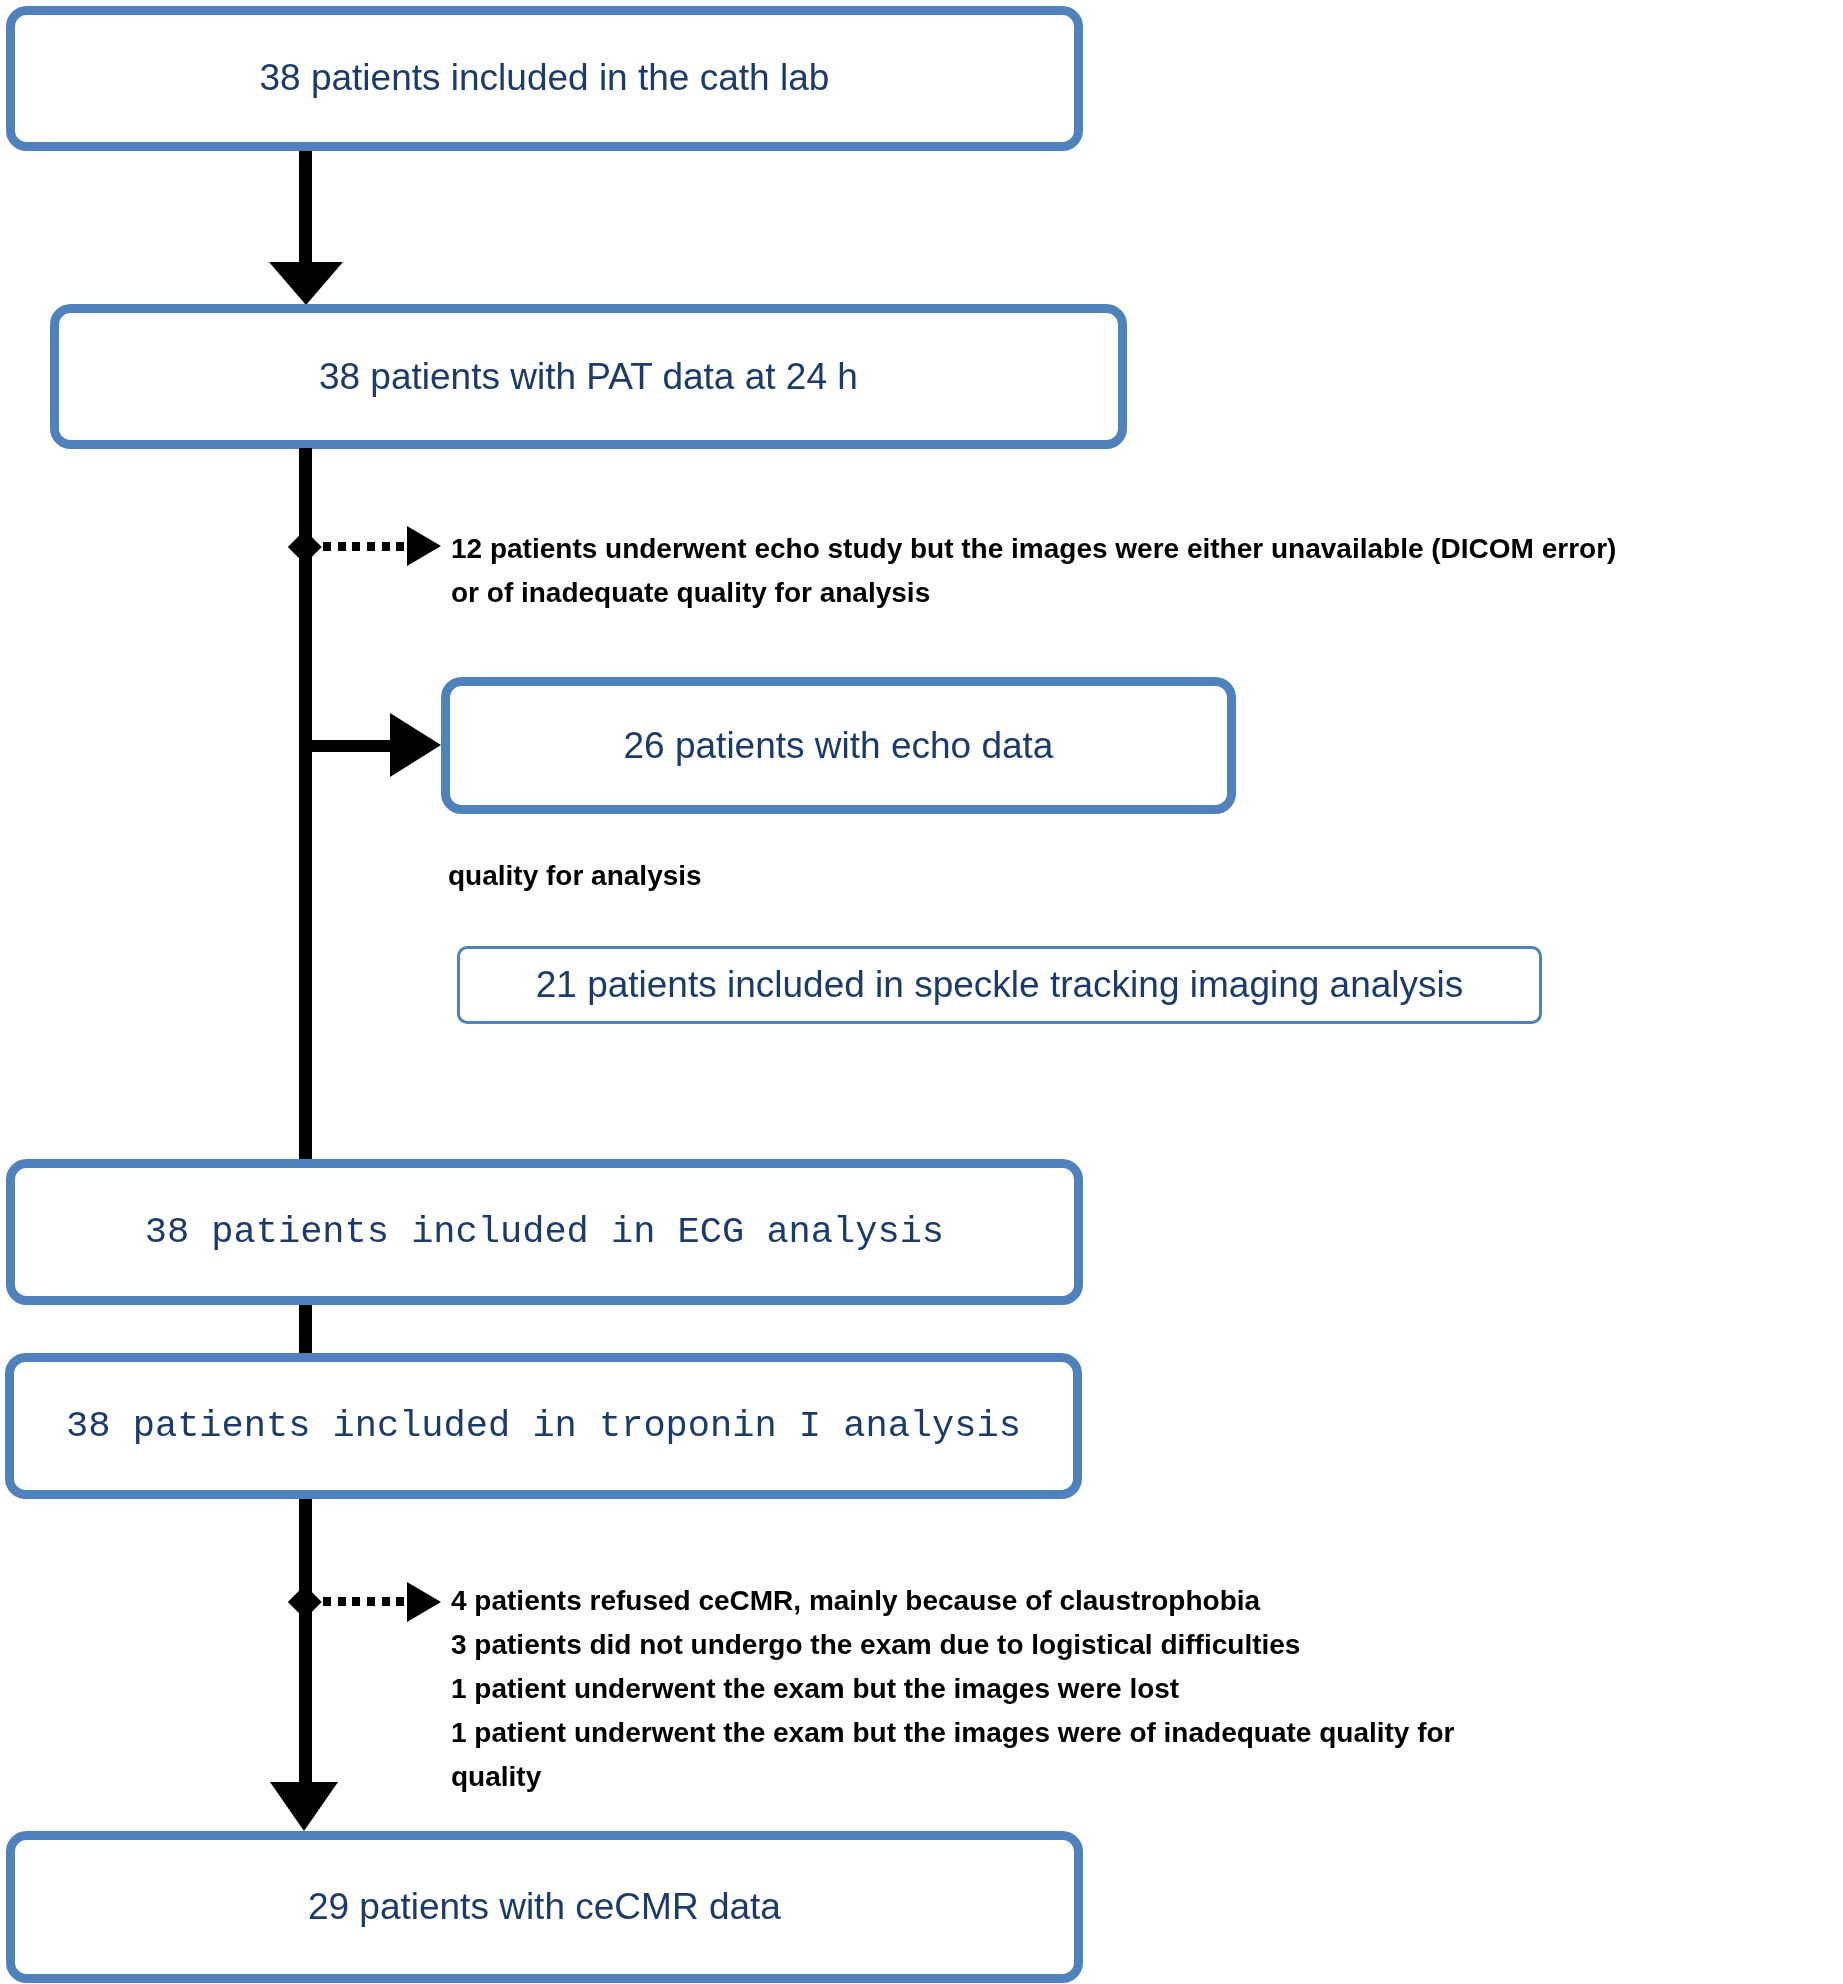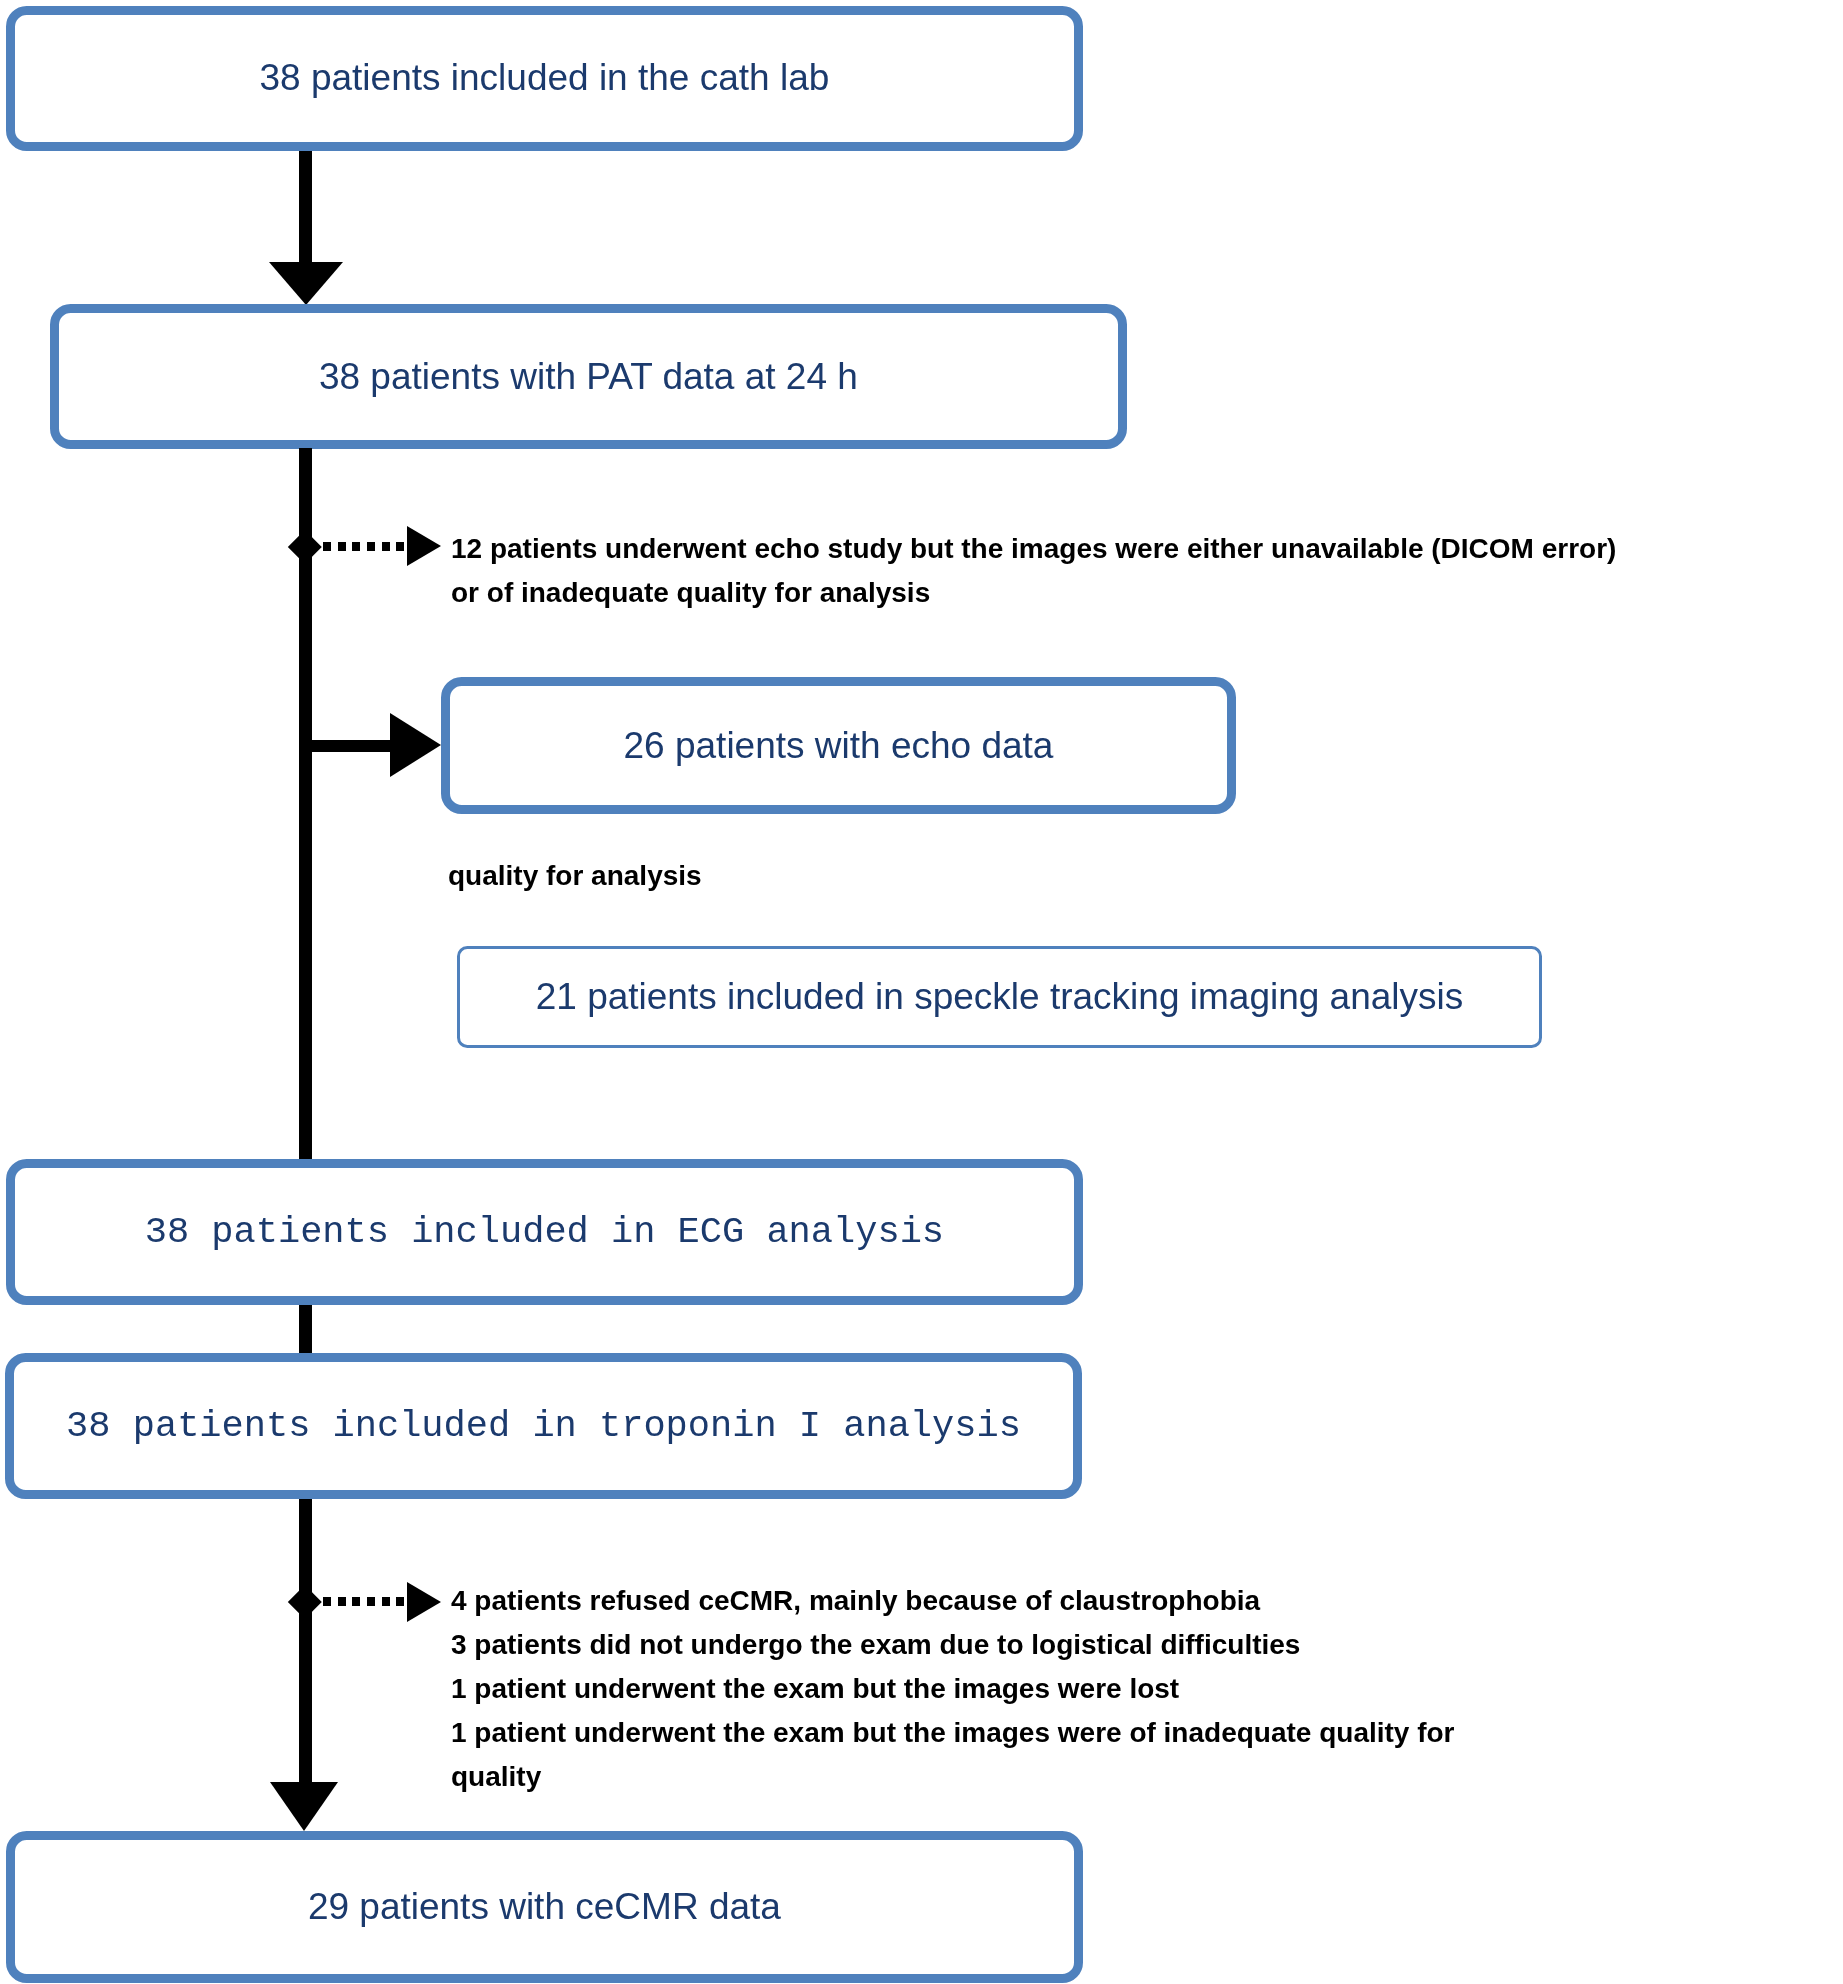--- a/index.html
+++ b/index.html
@@ -92,21 +92,21 @@
   <div class="head-right-big" style="left:390px;top:713px;"></div>
 
   <div class="bigbox" style="left:441px;top:677px;width:795px;height:137px;">
     <span>26 patients with echo data</span>
   </div>
 
   <div class="note" style="left:448px;top:854px;">
     <div>quality for analysis</div>
   </div>
 
-  <div class="thinbox" style="left:457px;top:946px;width:1085px;height:102px;">
+  <div class="thinbox" style="left:457px;top:946px;width:1085px;height:78px;">
     <span>21 patients included in speckle tracking imaging analysis</span>
   </div>
 
   <div class="bigbox" style="left:5.9px;top:1159px;width:1077px;height:146px;font-family:Liberation Mono, monospace;">
     <span>38 patients included in ECG analysis</span>
   </div>
 
   <div class="shaft" style="left:299px;top:1305px;width:12.5px;height:48px;"></div>
 
   <div class="bigbox" style="left:5px;top:1353px;width:1077px;height:146px;font-family:Liberation Mono, monospace;">

